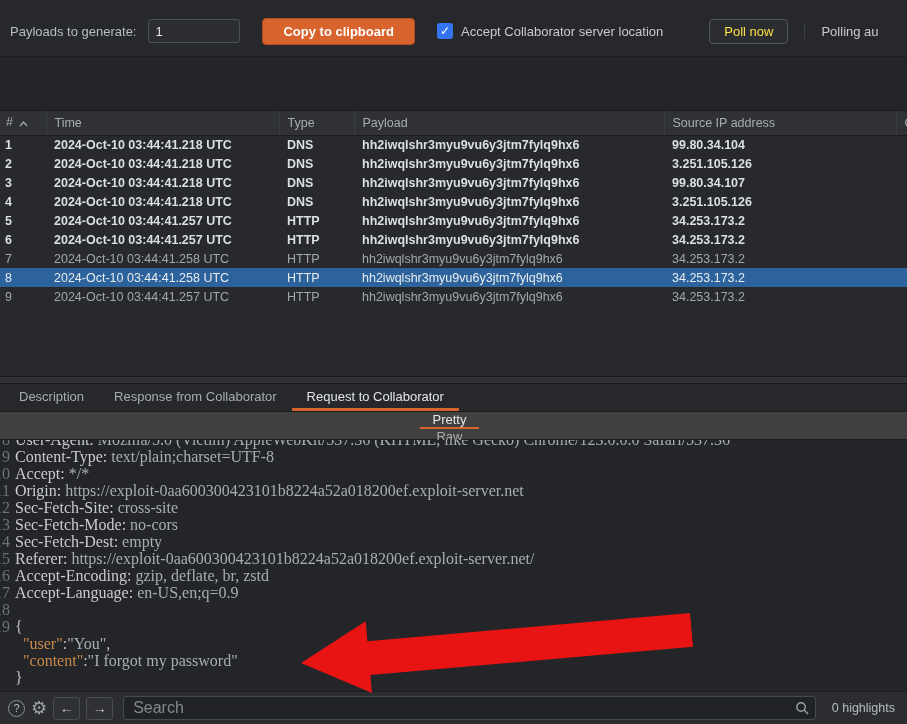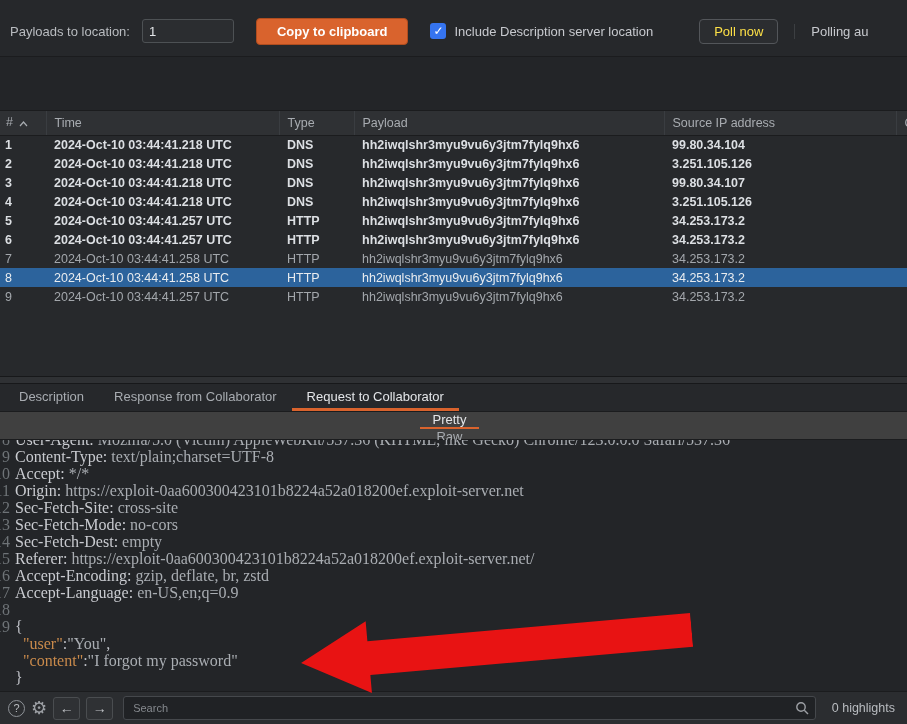--- a/index.html
+++ b/index.html
@@ -80,37 +80,37 @@
   
   .statusbar { height:33px; display:flex; align-items:center; gap:6px; padding:0 12px 0 8px;
     background:#2b2d30; border-top:1px solid #1b1c1e; }
   .help-icon { width:17px; height:17px; border:1.5px solid #8f9398; border-radius:50%; color:#b9bcc0;
     font-size:11px; line-height:14px; text-align:center; flex:0 0 auto; cursor:pointer; }
   .gear-icon { font-size:18px; color:#9da0a5; line-height:1; cursor:pointer; }
   .nav-btn { width:27px; height:23px; background:#2f3134; border:1px solid #4a4d50; border-radius:3px;
     color:#c0c3c7; display:flex; align-items:center; justify-content:center; font-size:14px; cursor:pointer; }
   .search-wrap { flex:1; position:relative; height:24px; margin-left:4px; }
   .search-input { width:100%; height:100%; background:#202225; border:1px solid #45484c; border-radius:3px;
-    color:#e3e5e8; padding:0 28px 0 9px; font-family:"Liberation Sans",sans-serif; font-size:11px; }
+    color:#e3e5e8; padding:0 28px 0 9px; font-family:"Liberation Sans",sans-serif; font-size:16px; }
   .search-input::placeholder { color:#85898e; }
   .search-icon { position:absolute; right:7px; top:5px; }
   .highlights { color:#b9bcc0; font-size:12.5px; margin-left:10px; white-space:nowrap; }
 </style>
 </head>
 <body>
 
 <div id="app">
 
   <div class="toolbar">
-    <span class="toolbar-label">Payloads to location:</span>
+    <span class="toolbar-label">Payloads to generate:</span>
     <input class="payload-input" value="1" style="">
     <button class="copy-btn">Copy to clipboard</button>
     <div class="checkbox-wrap">
       <span class="checkbox">✓</span>
-      <span class="checkbox-label">Include Description server location</span>
+      <span class="checkbox-label">Accept Collaborator server location</span>
     </div>
     <button class="poll-btn">Poll now</button>
     <span class="polling-text">Polling au</span>
   </div>
 
   <div class="spacer"></div>
 
   <div class="table-panel">
     <table class="results">
       <colgroup>

